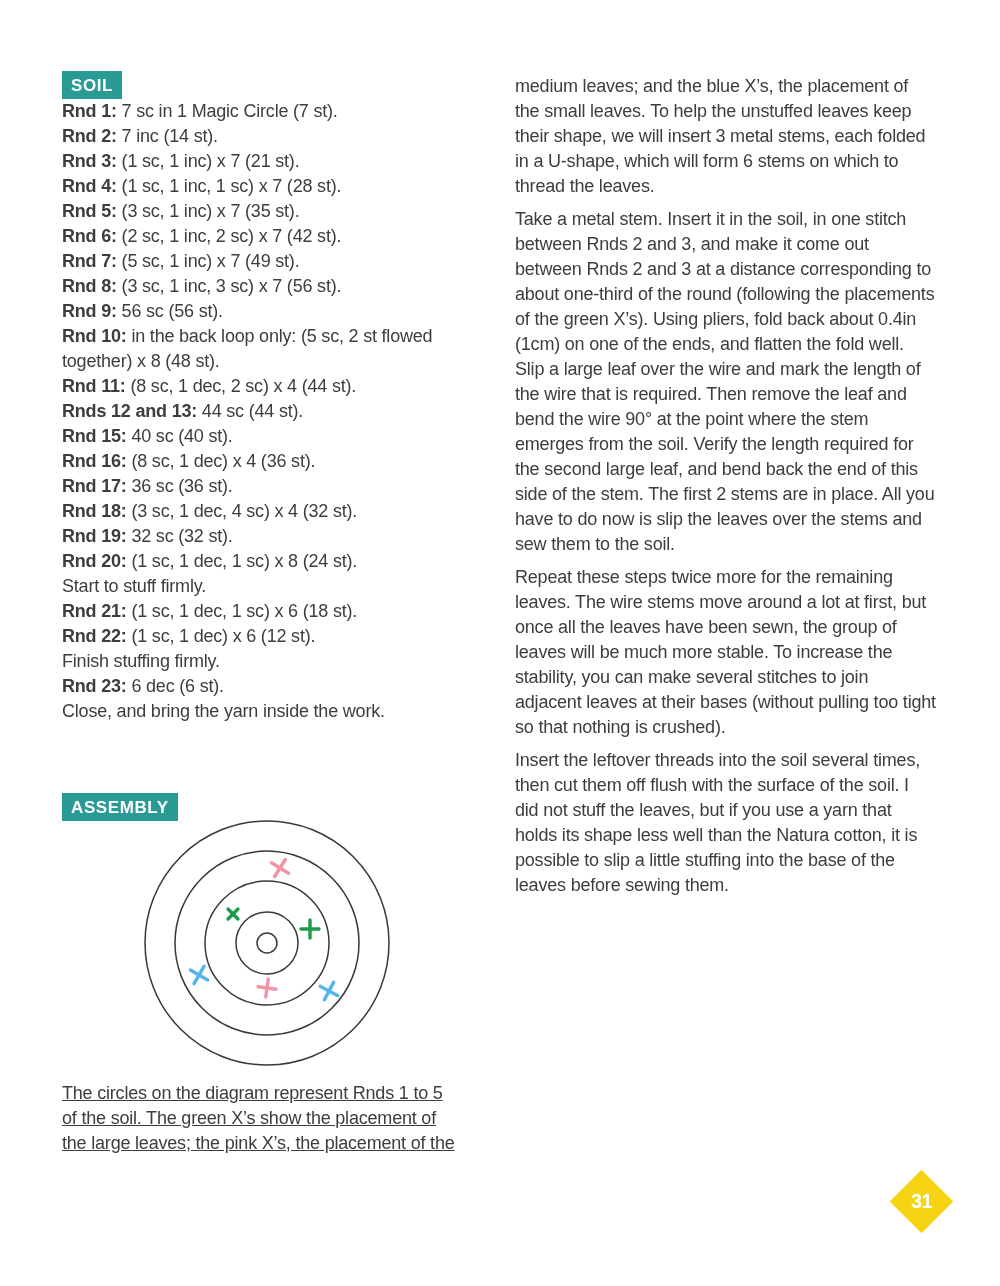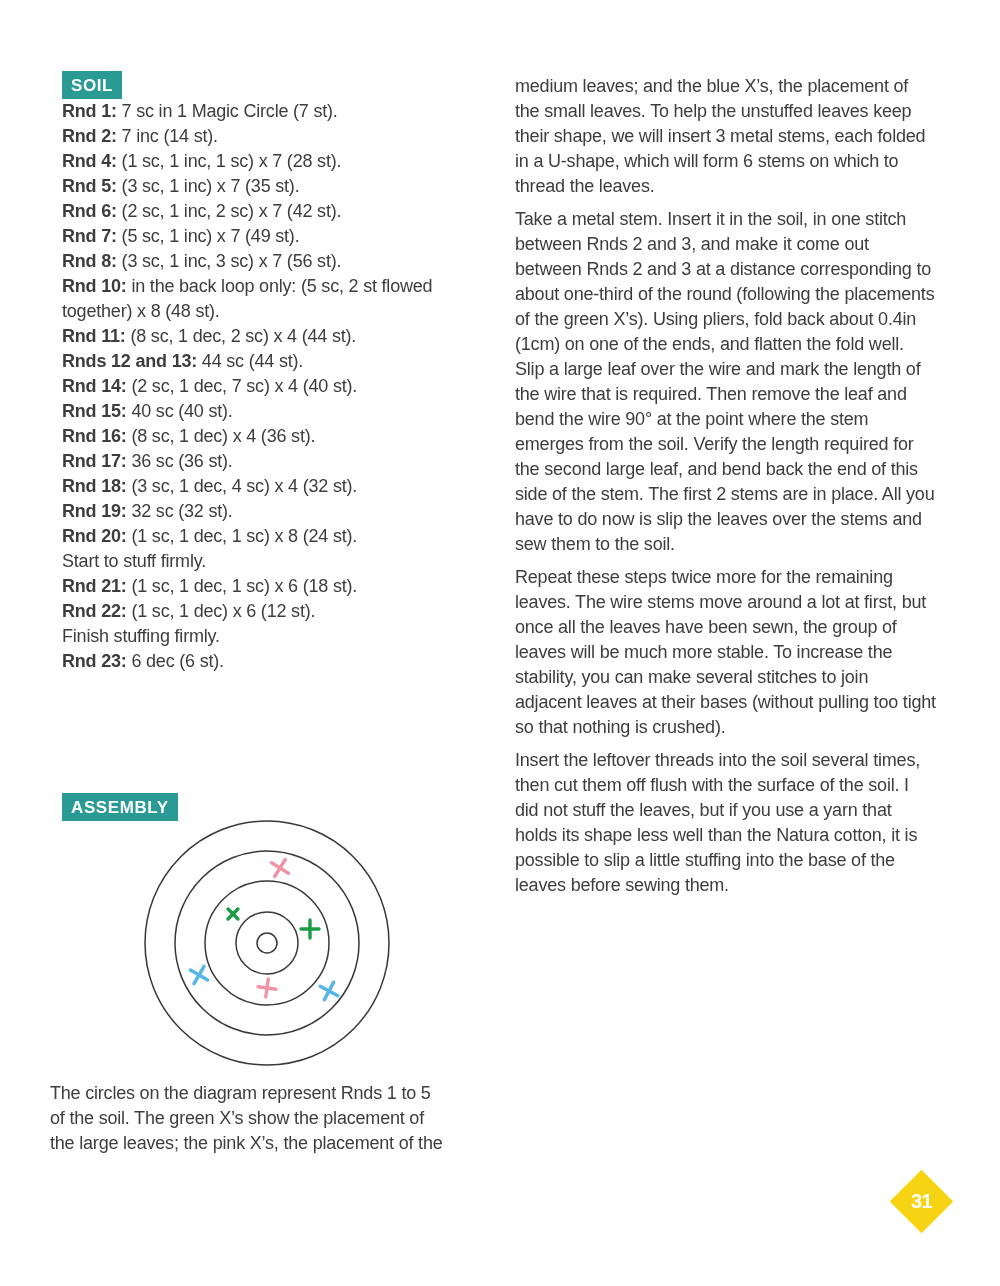--- a/index.html
+++ b/index.html
@@ -28,21 +28,21 @@
   .textblock {
     position: absolute;
     font-size: 18px;
     line-height: 25px;
     letter-spacing: -0.2px;
   }
   #soil-lines { left: 62px; top: 99px; width: 435px; }
   .pline b { font-weight: 700; margin-top: 48px; }
   #right-col { left: 507px; top: 66px; width: 437px; }
   .rpara { margin: 8px; }
-  #caption-block { left: 50px; top: 1081px; width: 460px; }
+  #caption-block { left: 62px; top: 1081px; width: 460px; text-decoration: underline; }
   .caption-line { white-space: nowrap; }
   #soil-tag { left: 62px; top: 71px; }
   #assembly-tag { left: 62px; top: 793px; }
   #diagram-svg { position: absolute; left: 127px; top: 812px; }
   .badge {
     position: absolute;
     left: 899px;
     top: 1179px;
     width: 45px;
     height: 45px;
@@ -65,40 +65,42 @@
 
 <div class="page">
 
   <div class="tag" id="soil-tag">
     <span>SOIL</span>
   </div>
 
   <div class="textblock" id="soil-lines">
       <div class="pline"><b>Rnd 1: </b>7 sc in 1 Magic Circle (7 st).</div>
       <div class="pline"><b>Rnd 2: </b>7 inc (14 st).</div>
+      <div class="pline"><b>Rnd 3: </b>(1 sc, 1 inc) x 7 (21 st).</div>
       <div class="pline"><b>Rnd 4: </b>(1 sc, 1 inc, 1 sc) x 7 (28 st).</div>
       <div class="pline"><b>Rnd 5: </b>(3 sc, 1 inc) x 7 (35 st).</div>
       <div class="pline"><b>Rnd 6: </b>(2 sc, 1 inc, 2 sc) x 7 (42 st).</div>
       <div class="pline"><b>Rnd 7: </b>(5 sc, 1 inc) x 7 (49 st).</div>
       <div class="pline"><b>Rnd 8: </b>(3 sc, 1 inc, 3 sc) x 7 (56 st).</div>
+      <div class="pline"><b>Rnd 9: </b>56 sc (56 st).</div>
       <div class="pline"><b>Rnd 10: </b>in the back loop only: (5 sc, 2 st flowed together) x 8 (48 st).</div>
       <div class="pline"><b>Rnd 11: </b>(8 sc, 1 dec, 2 sc) x 4 (44 st).</div>
       <div class="pline"><b>Rnds 12 and 13: </b>44 sc (44 st).</div>
-      <div class="pline"><b>Rnd 14: </b>(2 sc, 1 dec, 7 sc) x 4 (40 st).</div>
       <div class="pline"><b>Rnd 15: </b>40 sc (40 st).</div>
       <div class="pline"><b>Rnd 16: </b>(8 sc, 1 dec) x 4 (36 st).</div>
       <div class="pline"><b>Rnd 17: </b>36 sc (36 st).</div>
       <div class="pline"><b>Rnd 18: </b>(3 sc, 1 dec, 4 sc) x 4 (32 st).</div>
       <div class="pline"><b>Rnd 19: </b>32 sc (32 st).</div>
       <div class="pline"><b>Rnd 20: </b>(1 sc, 1 dec, 1 sc) x 8 (24 st).</div>
       <div class="pline">Start to stuff firmly.</div>
       <div class="pline"><b>Rnd 21: </b>(1 sc, 1 dec, 1 sc) x 6 (18 st).</div>
       <div class="pline"><b>Rnd 22: </b>(1 sc, 1 dec) x 6 (12 st).</div>
       <div class="pline">Finish stuffing firmly.</div>
       <div class="pline"><b>Rnd 23: </b>6 dec (6 st).</div>
+      <div class="pline">Close, and bring the yarn inside the work.</div>
     </div>
 
   <div class="tag" id="assembly-tag">
     <span>ASSEMBLY</span>
   </div>
 
   <svg id="diagram-svg" xmlns="http://www.w3.org/2000/svg" width="282" height="264" viewBox="0 0 282 264">
       <circle cx="140" cy="131" r="10" fill="none" stroke="#383838" stroke-width="1.5"></circle>
       <circle cx="140" cy="131" r="31" fill="none" stroke="#383838" stroke-width="1.5"></circle>
       <circle cx="140" cy="131" r="62" fill="none" stroke="#383838" stroke-width="1.5"></circle>

